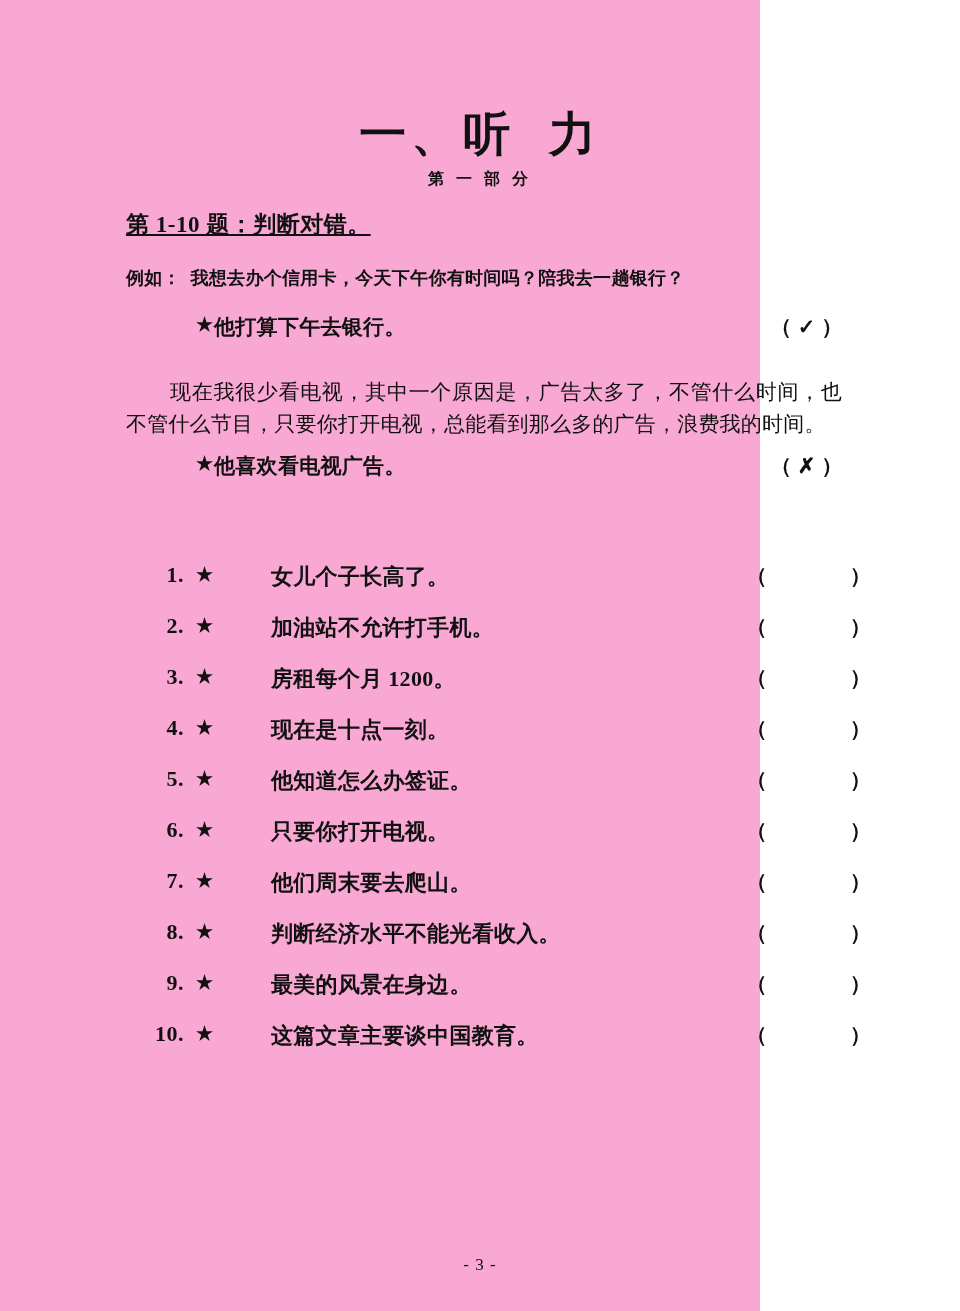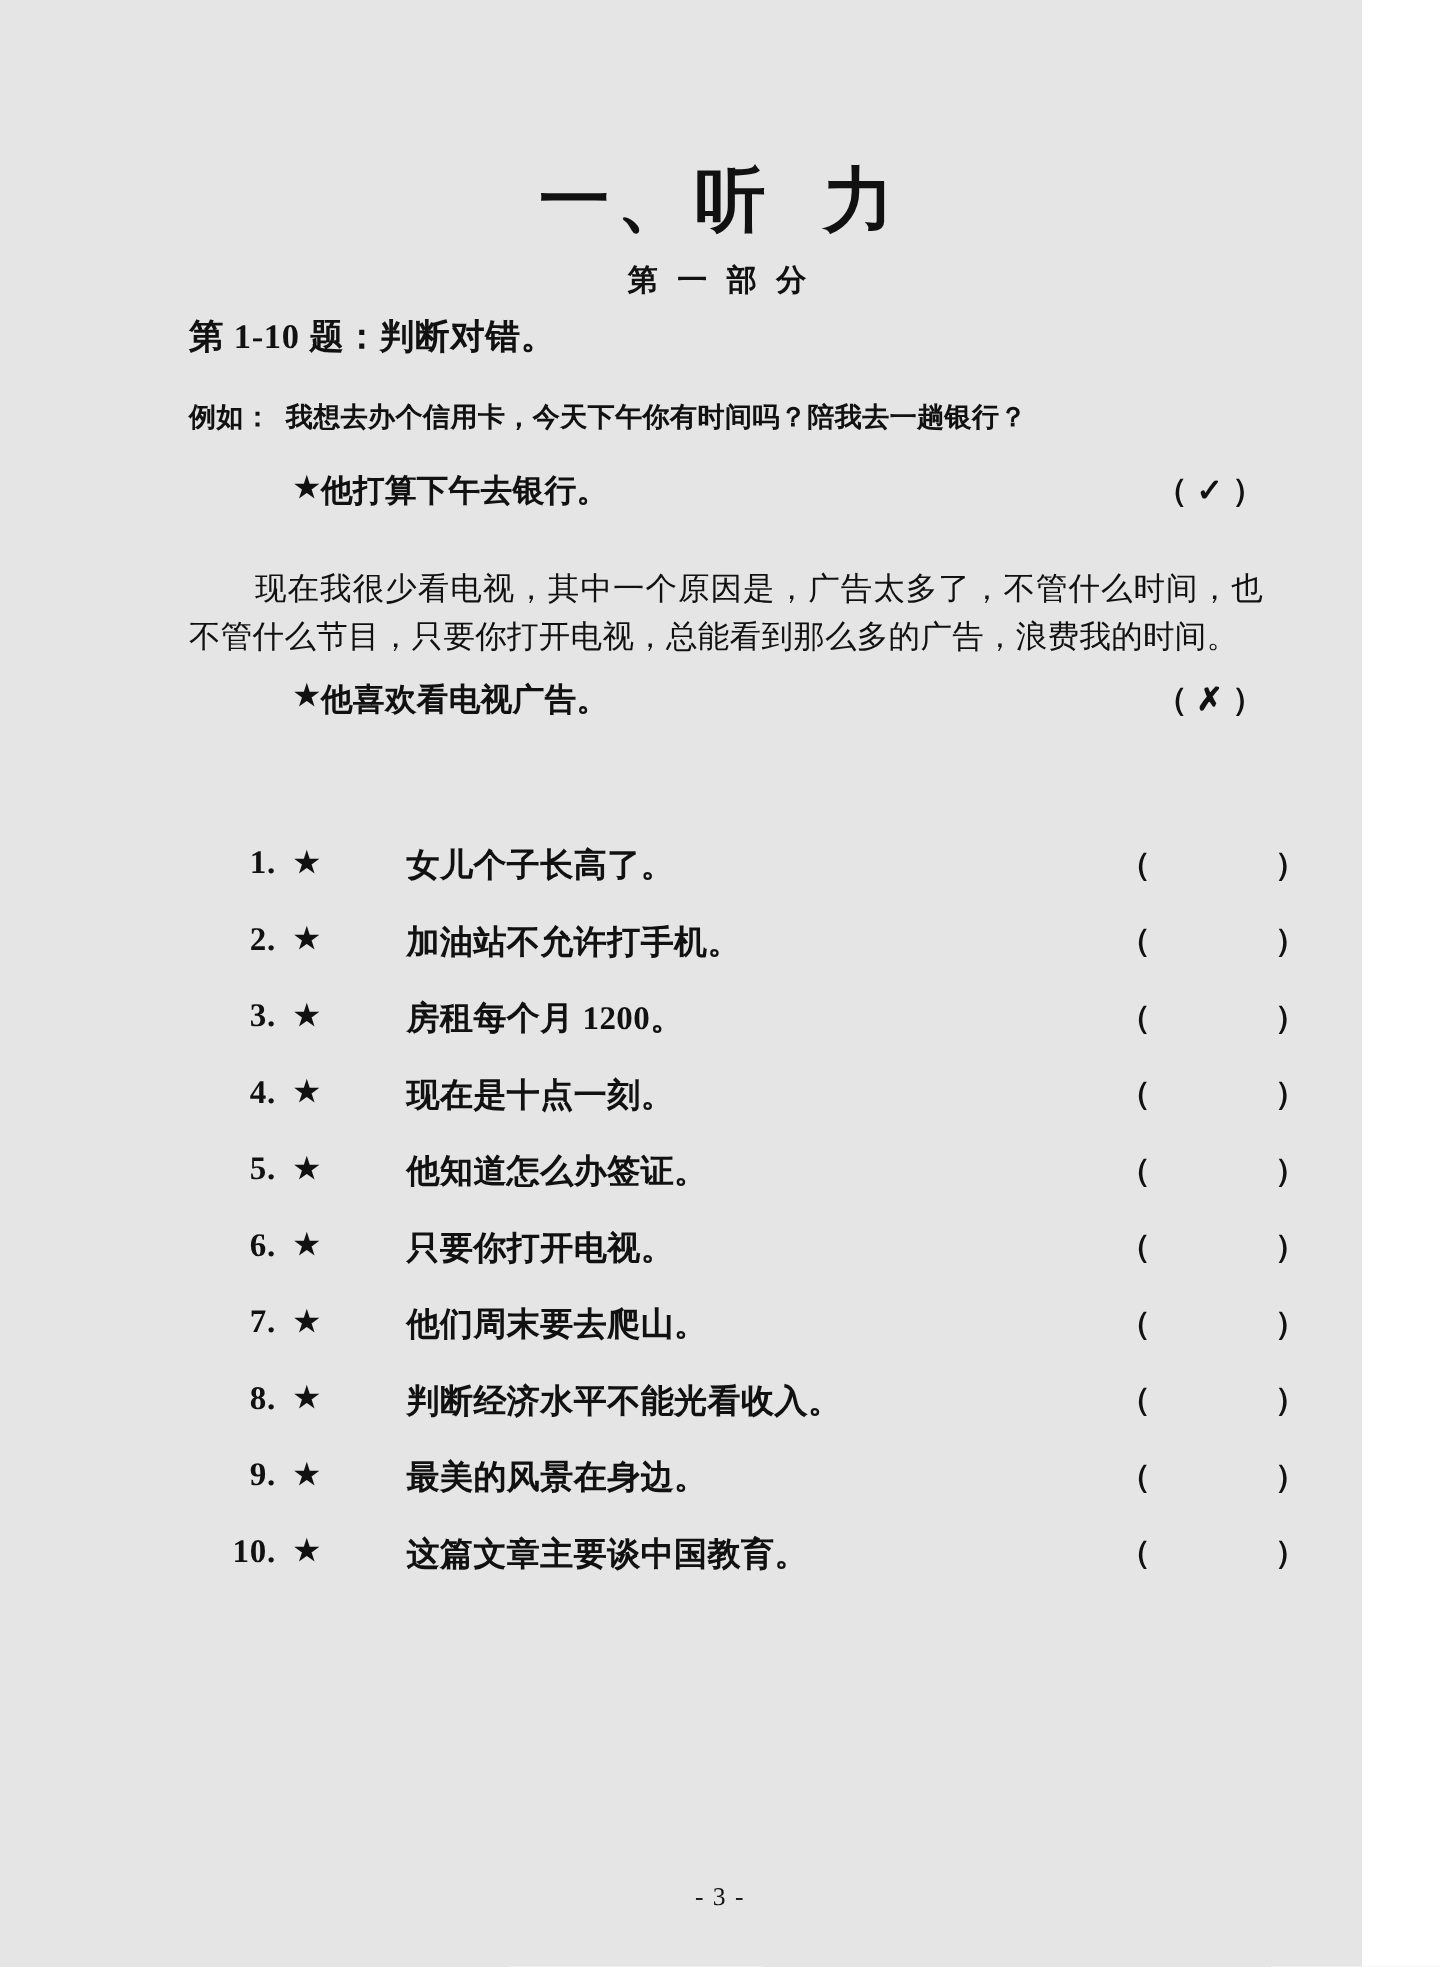--- a/index.html
+++ b/index.html
@@ -11,23 +11,23 @@
     width: 960px;
     height: 1311px;
     position: relative;
     font-family: "Liberation Serif", "DejaVu Serif", serif;
     color: #111111;
     overflow: hidden;
   }
 
   .page {
     position: relative;
-    width: 908px;
+    width: 760px;
     height: 1311px;
-    background: #e5e5e5;
+    background: #f9a8d4;
   }
 
   
   .main-title {
     position: absolute;
     top: 78px;
     left: 0;
     width: 960px;
     text-align: center;
     font-size: 47px;
@@ -36,34 +36,35 @@
     line-height: 1.1;
     white-space: pre;
   }
 
   .section-title {
     position: absolute;
     top: 156px;
     left: 0;
     width: 960px;
     text-align: center;
-    font-size: 20px;
+    font-size: 16px;
     font-weight: bold;
     letter-spacing: 4px;
     white-space: pre;
   }
 
   .instruction {
     position: absolute;
     top: 209px;
     left: 126px;
     font-size: 23px;
     font-weight: bold;
     letter-spacing: 0.5px;
     white-space: pre;
+    text-decoration: underline;
   }
 
   
   .example-prompt {
     position: absolute;
     top: 266px;
     left: 126px;
     width: 760px;
     font-size: 18px;
     font-weight: bold;

